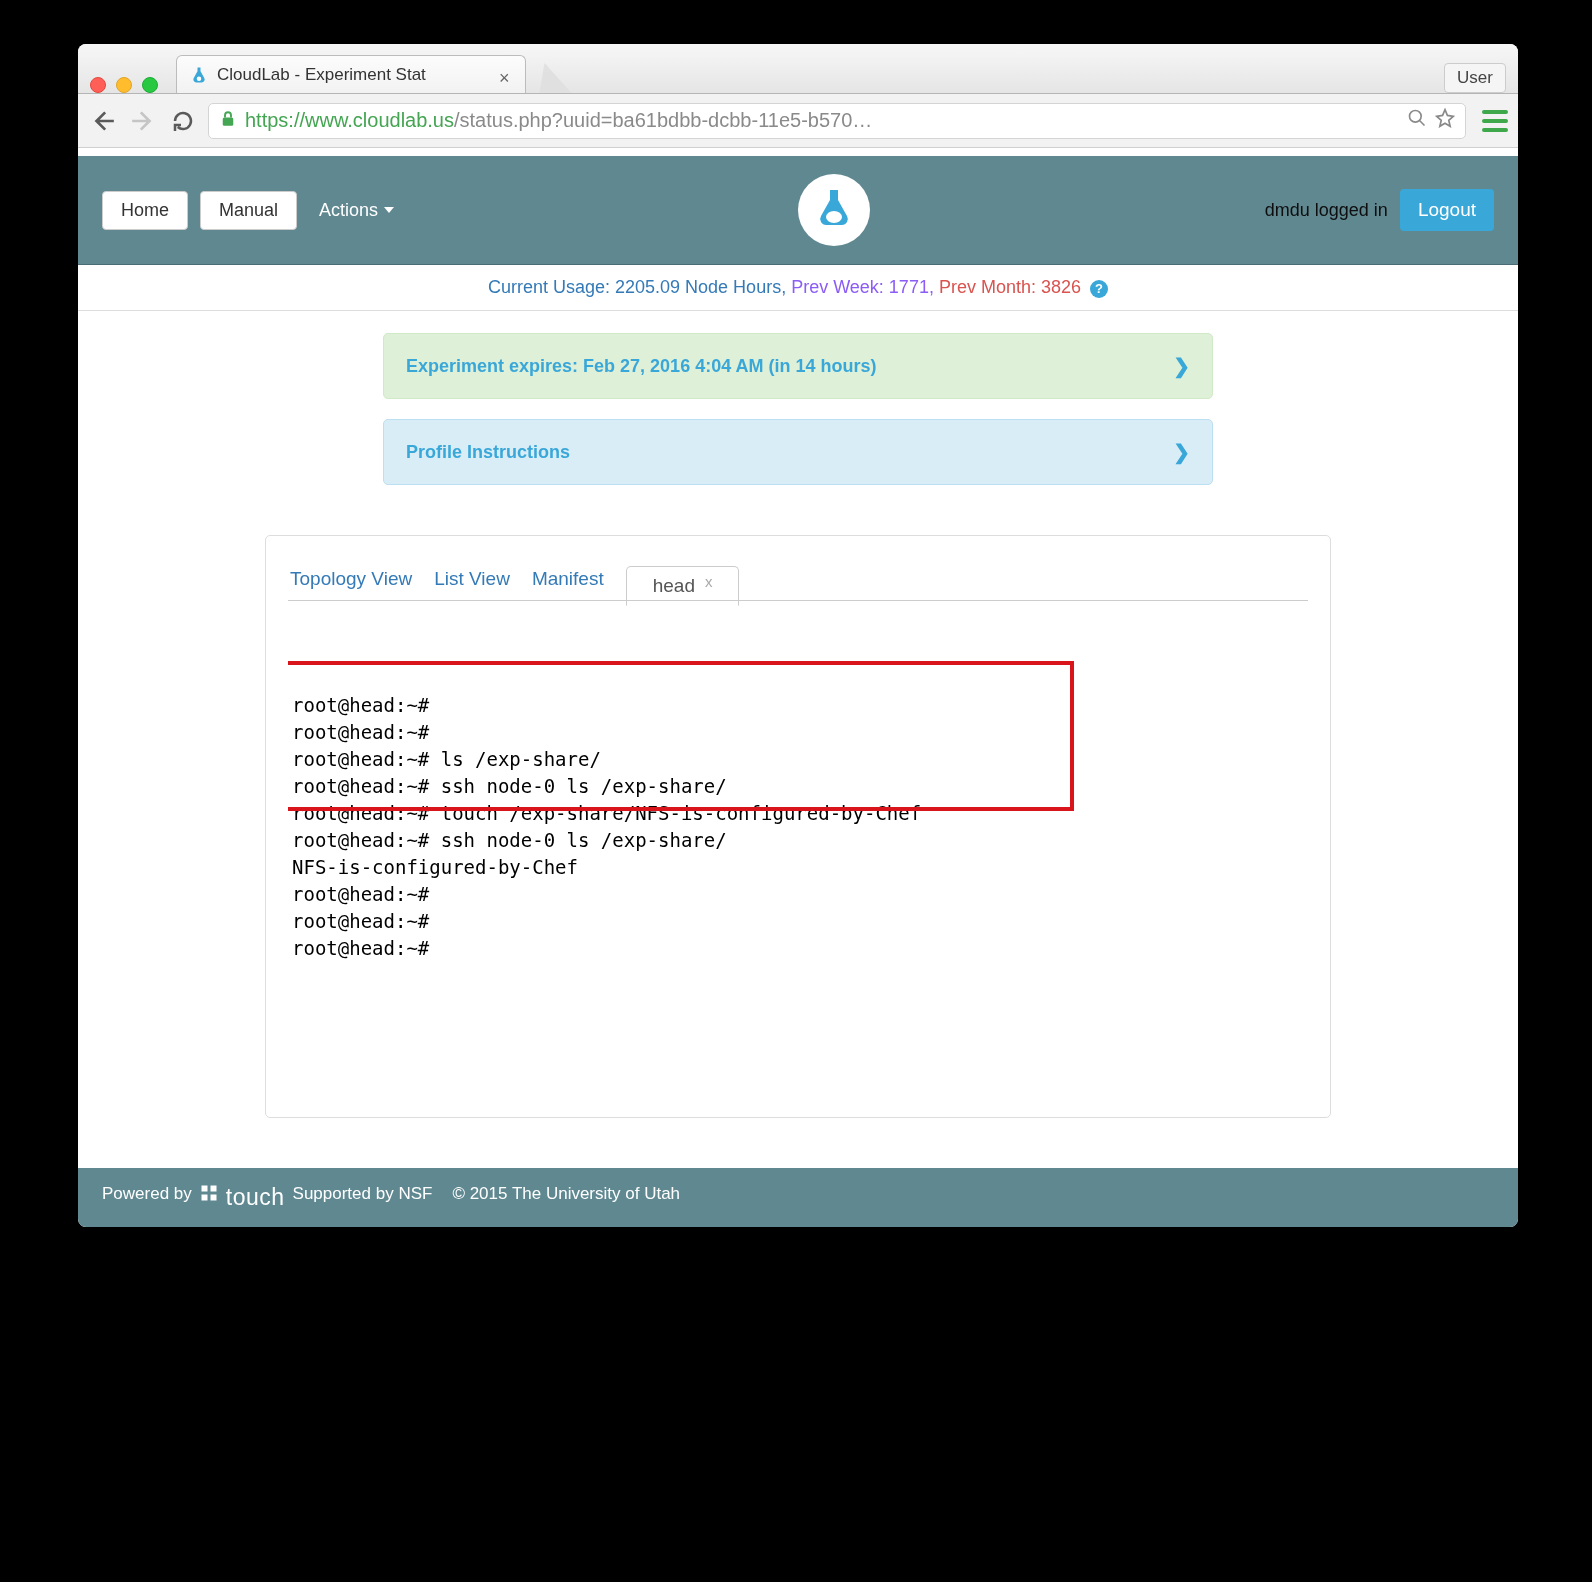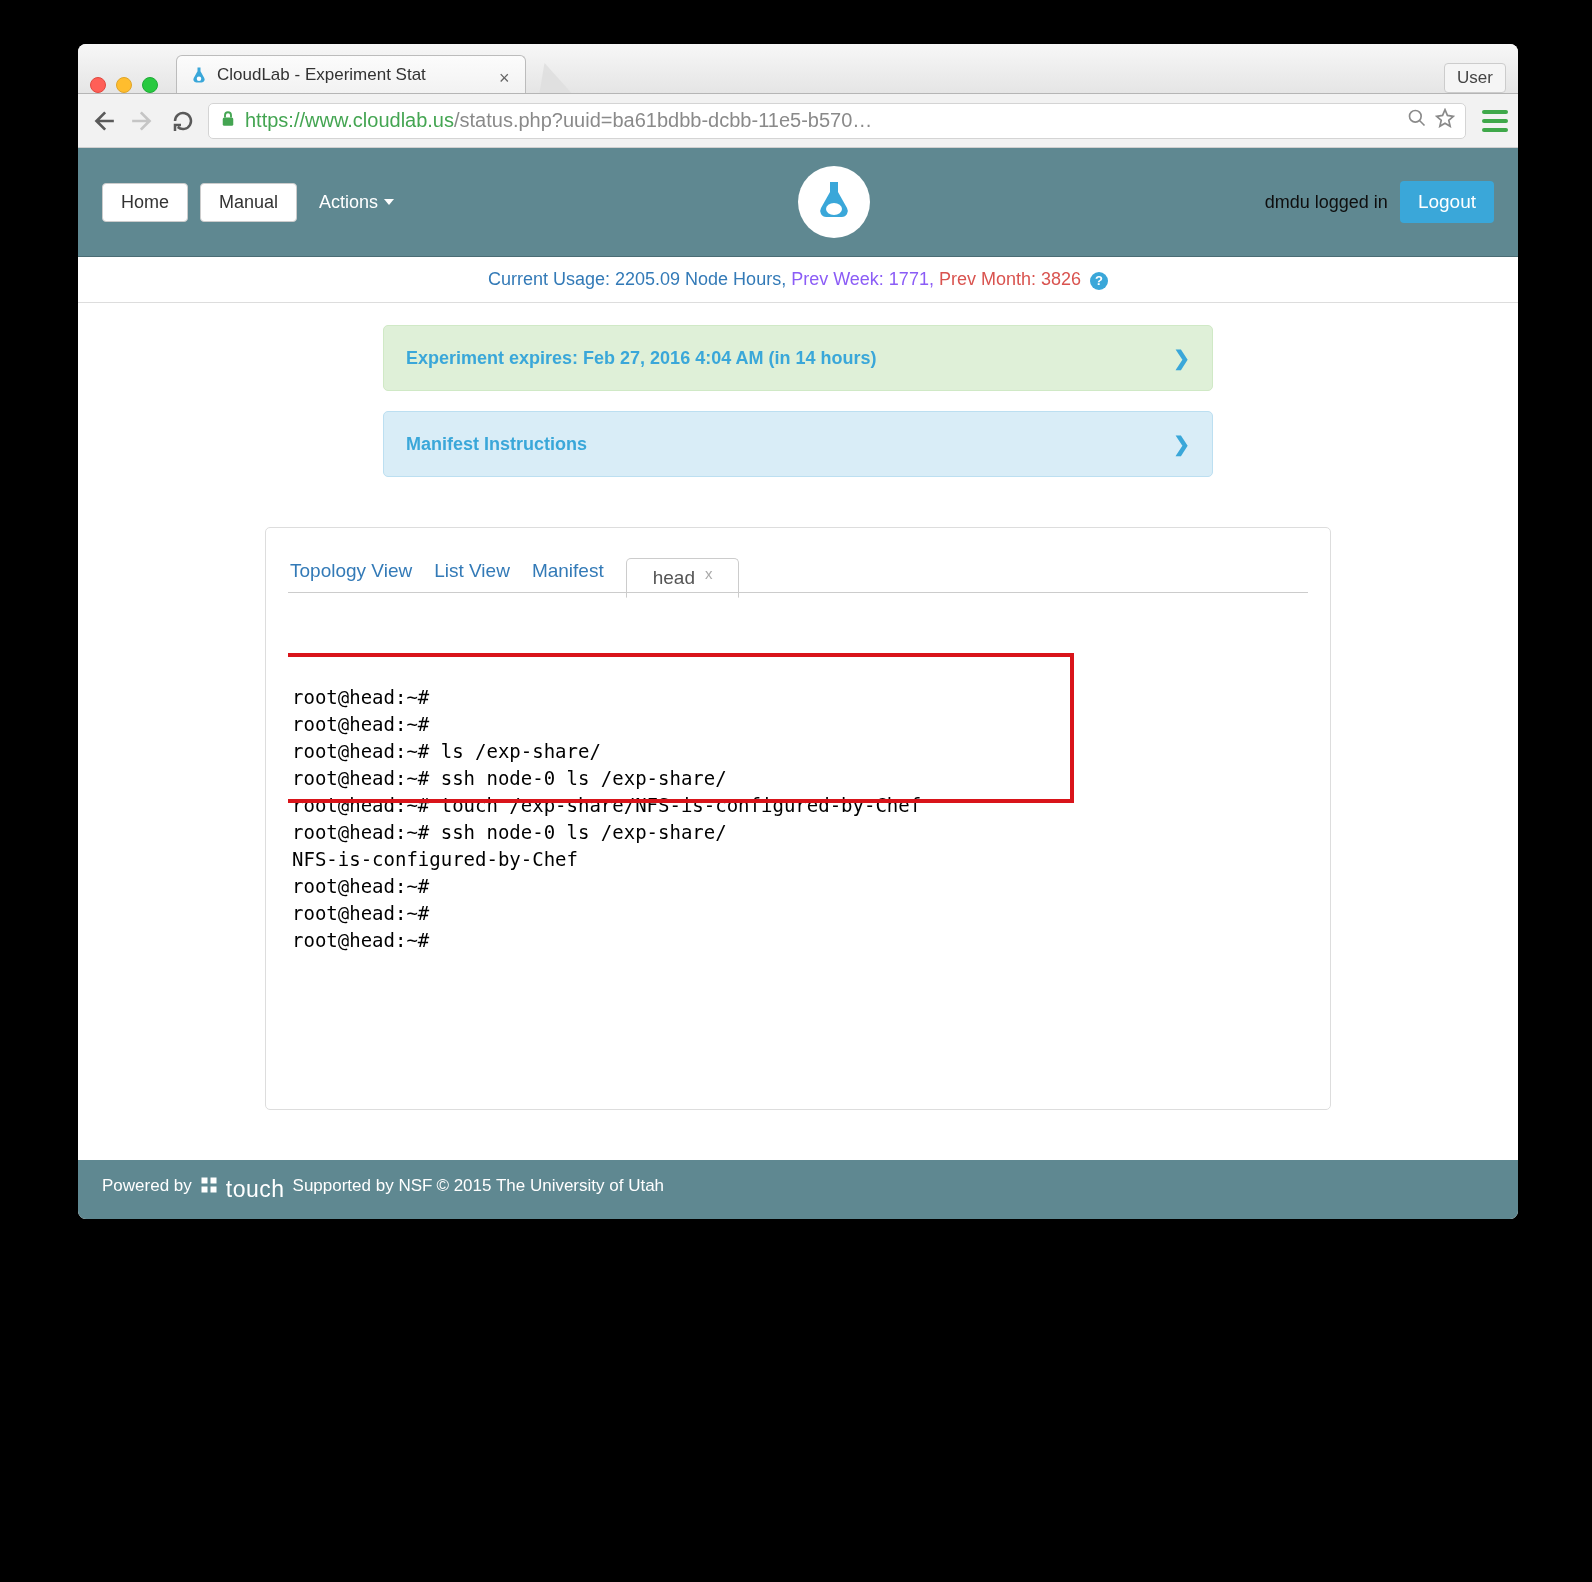--- a/index.html
+++ b/index.html
@@ -110,20 +110,21 @@
     .search-icon, .star-icon { color: #8a8a8a; font-size: 20px; }
     .hamburger { width: 26px; height: 22px; display: flex; flex-direction: column; justify-content: space-between; margin-left: 6px; cursor: pointer; }
     .hamburger div { height: 4px; background: #3fa84a; border-radius: 2px; }
     .page-header {
       background: #5f8891;
       border-bottom: 1px solid #4a6c74;
       padding: 18px 24px;
       display: flex;
       align-items: center;
       gap: 12px;
+      margin-top: 8px;
     }
     .btn-light {
       background: #fff;
       border: 1px solid #ccc;
       border-radius: 4px;
       padding: 8px 18px;
       font-size: 18px; color: #333;
       cursor: pointer;
     }
     .btn-link-nav { color: #fff; font-size: 18px; padding: 8px 10px; display: flex; align-items: center; gap: 6px; cursor: pointer; }
@@ -188,21 +189,21 @@
     }
     .footer {
       background: #5f8891;
       color: #fff;
       padding: 16px 24px;
       display: flex;
       font-size: 17px;
       gap: 8px;
     }
     .footer .mid { flex: 1; text-align: center; }
-    .footer .right { text-align: right; display: flex; gap: 4px; }
+    .footer .right { text-align: right; display: flex; gap: 20px; }
     .emulab-logo { font-size: 23px; font-weight: 500; letter-spacing: 0.5px; }
     .flask-svg { width: 48px; height: 48px; }
   </style>
 </head>
 <body>
 
 <div class="mac-window">
   <div class="titlebar">
     <div class="traffic-dots">
       <div class="dot red"></div>
@@ -295,21 +296,21 @@
       <span class="prev-month">Prev Month: 3826</span>
       <span class="help-badge">?</span>
     </div>
 
     <div class="panels">
       <div class="panel panel-green">
         <span class="panel-title">Experiment expires: Feb 27, 2016 4:04 AM (in 14 hours)</span>
         <span class="chevron-right">❯</span>
       </div>
       <div class="panel panel-blue">
-        <span class="panel-title">Manifest Instructions</span>
+        <span class="panel-title">Profile Instructions</span>
         <span class="chevron-right">❯</span>
       </div>
     </div>
 
     <div class="terminal-card">
       <div class="tabs-strip">
         <span class="tab-link">Topology View</span>
         <span class="tab-link">List View</span>
         <span class="tab-link">Manifest</span>
         <span class="tab-active">

